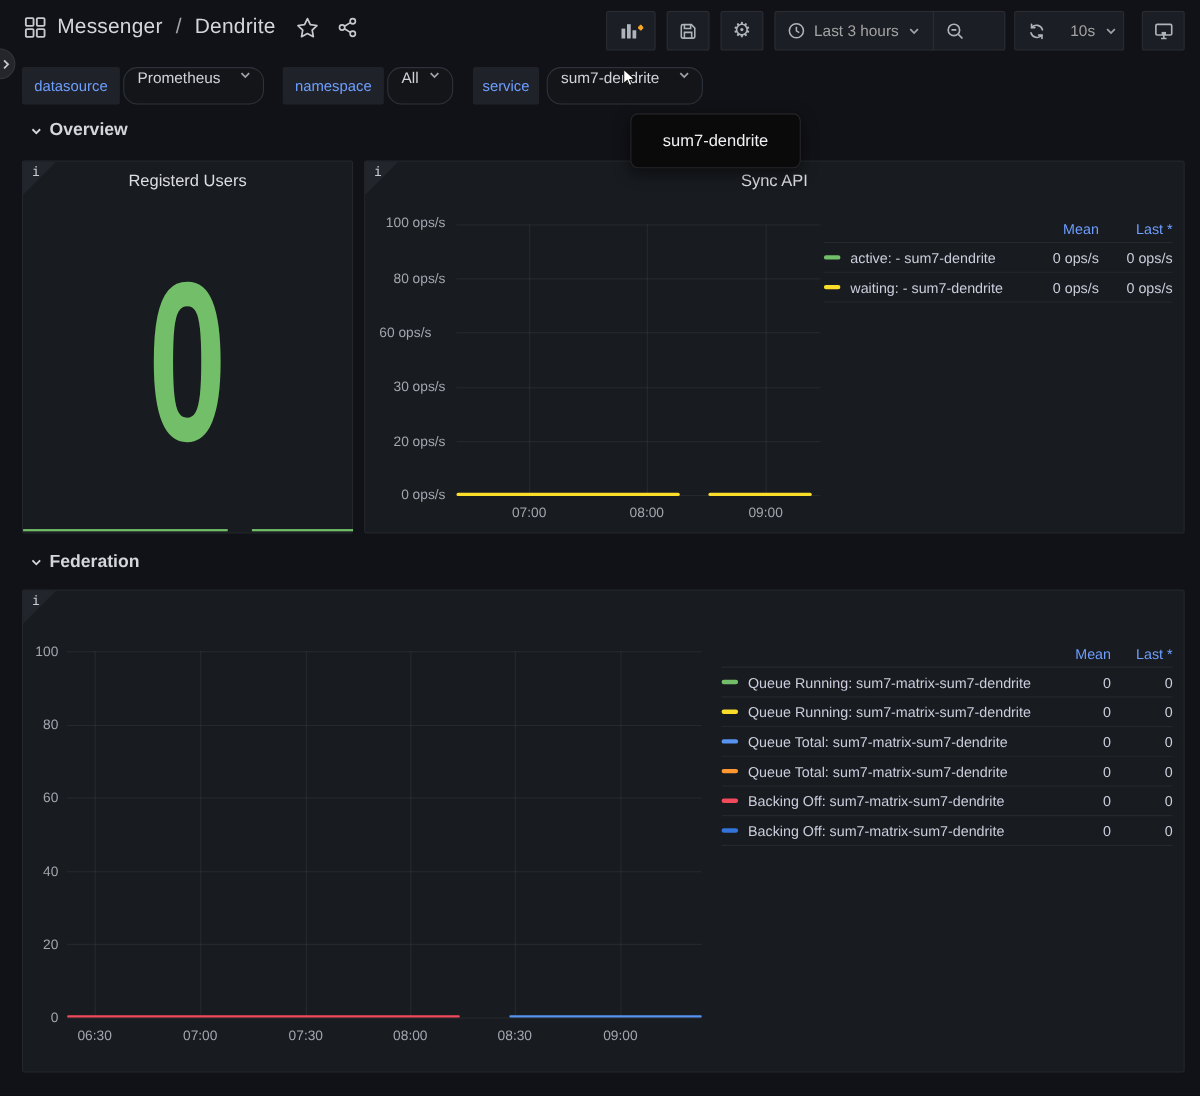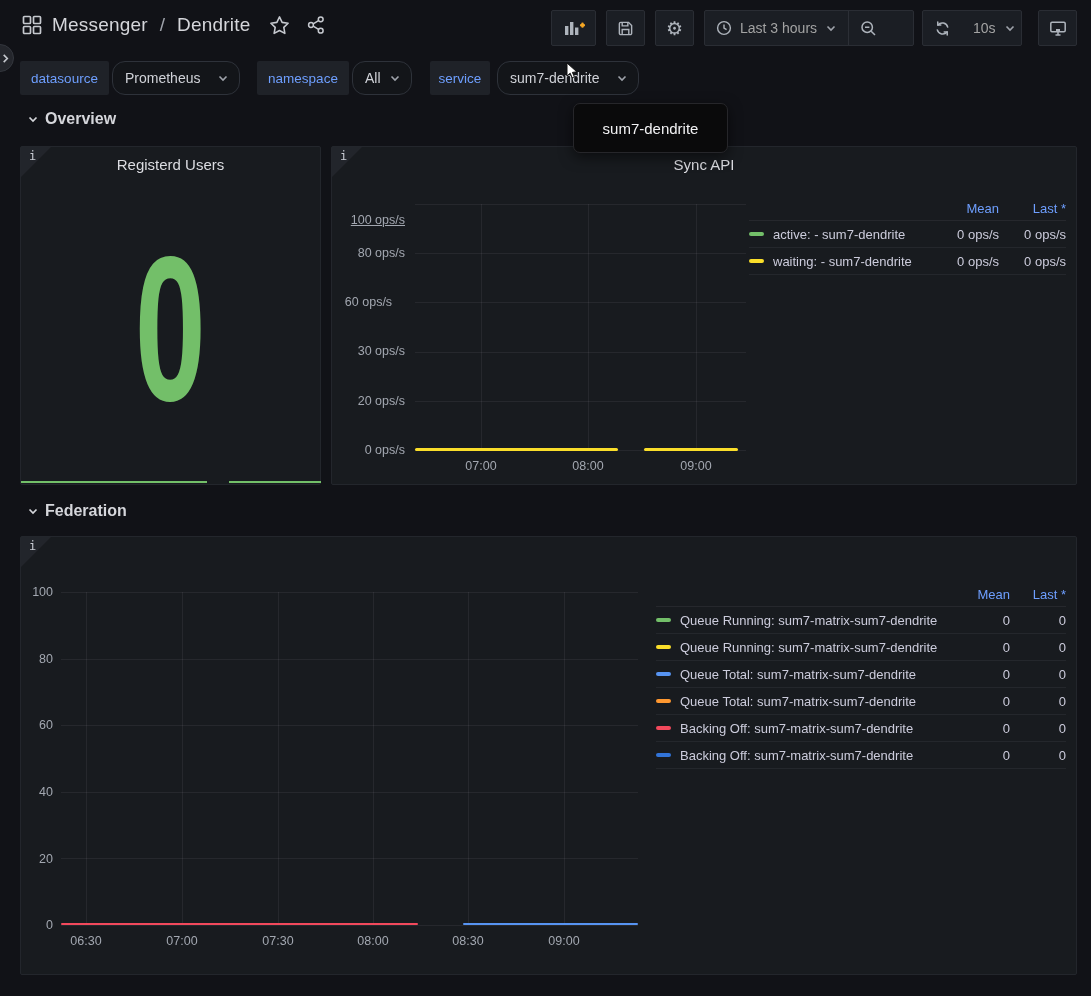--- a/index.html
+++ b/index.html
@@ -25,21 +25,21 @@
   
   .edge-toggle { position:absolute; left:-14px; top:44px; width:28px; height:28px; border-radius:50%;
                  background:#24262c; border:1px solid #33363d; display:flex; align-items:center;
                  justify-content:flex-end; padding-right:3px; color:#c6c9cf; cursor:pointer; }
 
   
   .var-label { position:absolute; top:61px; height:34px; background:#1f2228; border-radius:2px;
                color:#6e9fff; font-size:13.5px; font-weight:500; display:flex; align-items:center;
                justify-content:center; cursor:default; }
   .var-value { position:absolute; top:61px; height:34px; background:#131519; border:1px solid #2e323a;
-               border-radius:13px; color:#d0d2d8; font-size:14px; display:flex; align-items:center;
+               border-radius:13px; color:#d0d2d8; font-size:14px; display:flex; align-items:flex-start;
                justify-content:space-between; padding:0 10px 0 12px; gap:8px; cursor:pointer; }
   .caret { color:#9fa3ab; }
 
   
   .section-head { position:absolute; display:flex; align-items:center; gap:6px; color:#d5d6db;
                   font-size:16px; font-weight:700; cursor:pointer; }
 
   
   .panel { position:absolute; background:#181b1f; border:1px solid #23262c; border-radius:2px; }
   .panel-title { position:absolute; left:0; right:0; top:9px; text-align:center; font-size:15px;
@@ -229,21 +229,21 @@
     </div>
     <div class="spark" style="left: 0px; width: 186px; background: rgb(115, 191, 105);"></div>
     <div class="spark" style="left: 208px; width: 92px; background: rgb(115, 191, 105);"></div>
   </div>
 
   <div class="panel" style="left:331px; top:146px; width:746px; height:339px;">
     <div class="info-corner"></div>
     <div class="info-i">i</div>
     <div class="panel-title">Sync API</div>
 
-    <div class="ytick" style="left:0; width:73px; top:65px;text-decoration:underline;">100 ops/s</div>
+    <div class="ytick" style="left:0; width:73px; top:47px;">100 ops/s</div>
     <div class="ytick" style="left:0; width:73px; top:98px;">80 ops/s</div>
     <div class="ytick" style="left:0; width:73px; top:147px;text-align:center;">60 ops/s</div>
     <div class="ytick" style="left:0; width:73px; top:196px;">30 ops/s</div>
     <div class="ytick" style="left:0; width:73px; top:246px;">20 ops/s</div>
     <div class="ytick" style="left:0; width:73px; top:295px;">0 ops/s</div>
 
     <div style="position:absolute; left:83px; top:57px; width:331px; height:246px;">
       <div class="gridline-h" style="left:0; width:331px; top:0;"></div>
       <div class="gridline-h" style="left:0; width:331px; top:49px;"></div>
       <div class="gridline-h" style="left:0; width:331px; top:98px;"></div>

